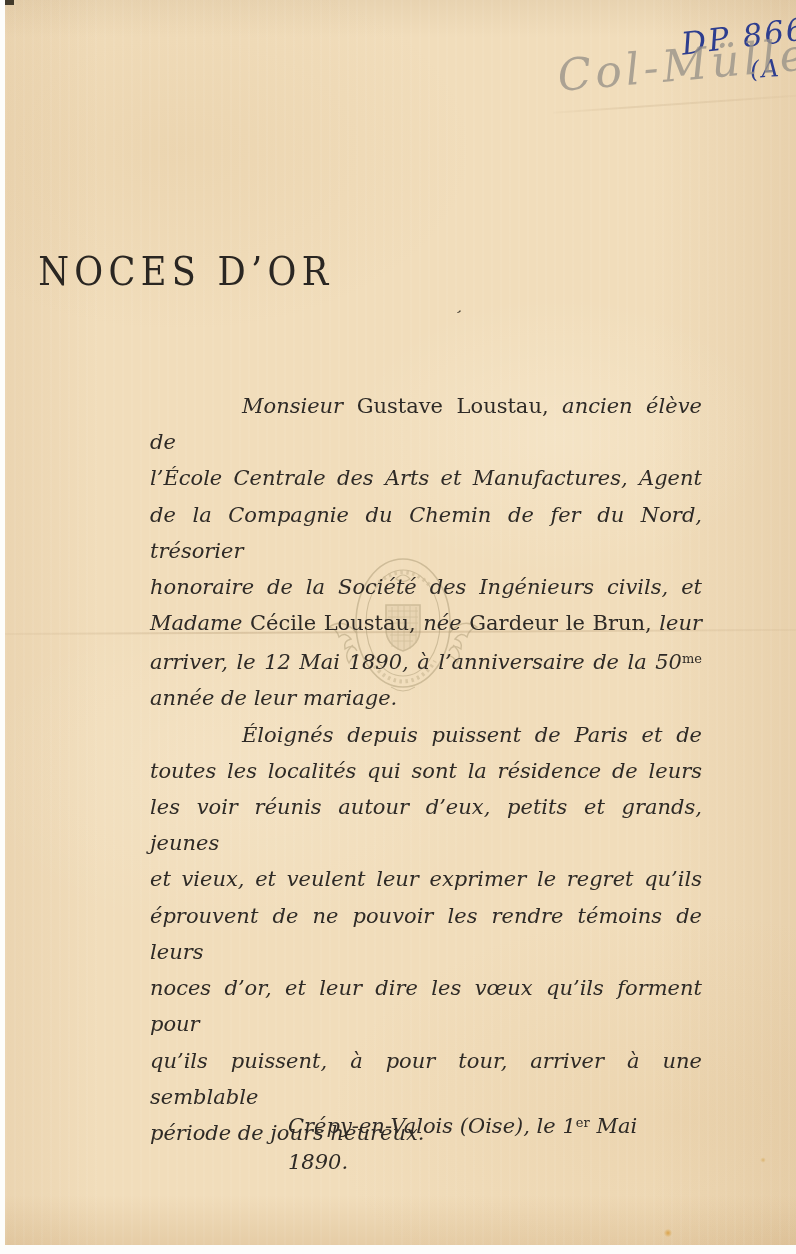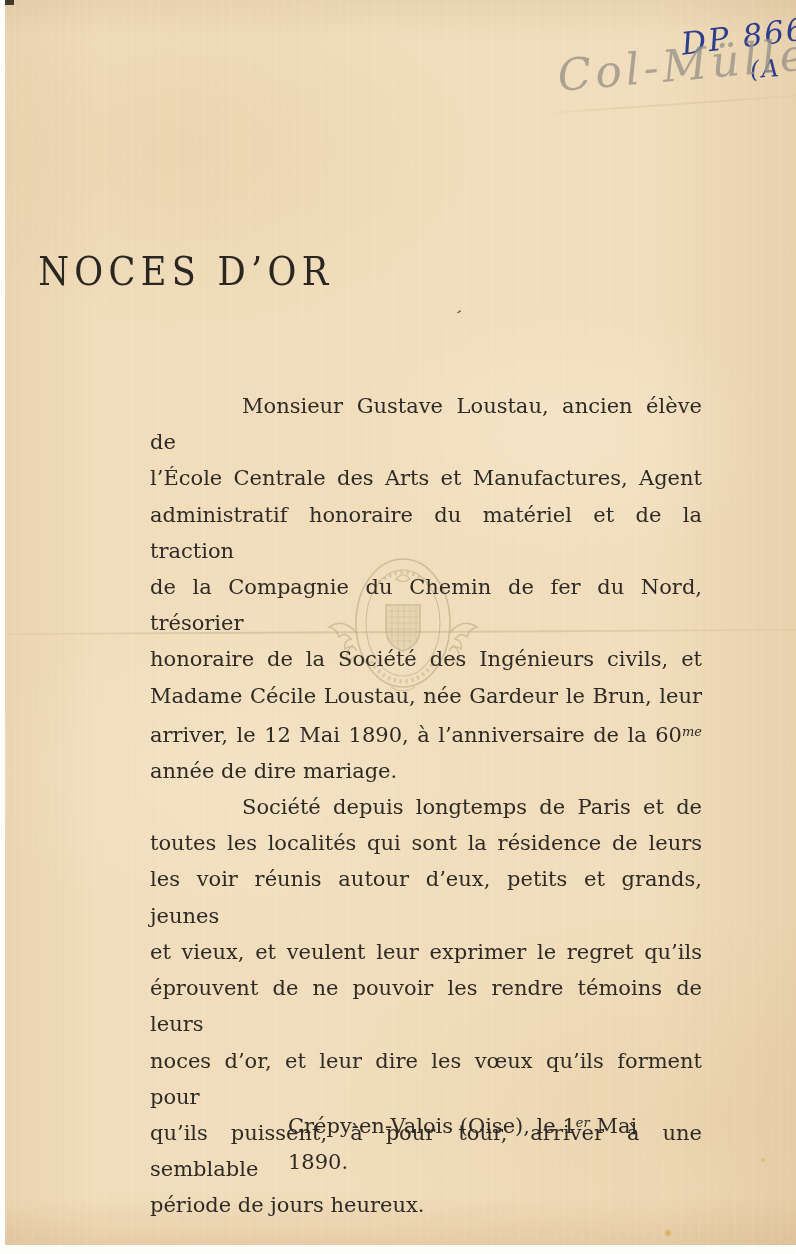--- a/index.html
+++ b/index.html
@@ -42,23 +42,23 @@
   
   .seal{position:absolute;left:308px;top:549px;opacity:.55;}
 
   
   .body-text{position:absolute;left:145px;top:388px;width:552px;color:#2e2a26;
              font-size:21px;line-height:36.2px;}
   .line{white-space:normal;}
   .just{text-align:justify;text-align-last:justify;}
   .plain{text-align:left;}
   .indent{display:inline-block;width:92px;}
-  .i{}
+  .i{font-style:italic;}
   .r{font-style:normal;}
-  .sup{font-style:italic;font-size:.62em;vertical-align:.45em;margin-top:8px;}
+  .sup{font-size:.62em;vertical-align:.45em;margin-top:8px;}
   .dateline{margin-top:22px;padding-left:138px;}
 </style>
 </head>
 <body>
 
 <div class="stage">
   <div class="page">
 
     <div class="corner-speck"></div>
     <div class="crease top"></div>
@@ -91,27 +91,26 @@
           <path d="M136,84 q14,-16 28,-6 q-8,2 -10,10 q-6,-6 -12,2 q8,2 6,10 q-8,-6 -12,2"></path>
           <path d="M140,96 q10,8 4,18 q-3,-7 -10,-8"></path>
           <path d="M78,138 q12,8 24,0" stroke-width="1"></path>
         </g>
       </g>
     </svg>
 
     <div class="body-text">
         <div class="line just"><span class="indent"></span><span class="i">Monsieur </span><span class="r">Gustave Loustau,</span><span class="i"> ancien élève de</span></div>
         <div class="line just"><span class="i">l’École Centrale des Arts et Manufactures, Agent</span></div>
-        <div class="line just"><span class="i">administratif honoraire du matériel et de la traction</span></div>
         <div class="line just"><span class="i">de la Compagnie du Chemin de fer du Nord, trésorier</span></div>
         <div class="line just"><span class="i">honoraire de la Société des Ingénieurs civils, et</span></div>
         <div class="line just"><span class="i">Madame </span><span class="r">Cécile Loustau,</span><span class="i"> née </span><span class="r">Gardeur le Brun,</span><span class="i"> leur</span></div>
-        <div class="line just"><span class="i">arriver, le 12 Mai 1890, à l’anniversaire de la 60</span><span class="sup">me</span></div>
-        <div class="line plain"><span class="i">année de dire mariage.</span></div>
-        <div class="line just"><span class="indent"></span><span class="i">Société depuis longtemps de Paris et de</span></div>
+        <div class="line just"><span class="i">arriver, le 12 Mai 1890, à l’anniversaire de la 50</span><span class="sup">me</span></div>
+        <div class="line plain"><span class="i">année de leur mariage.</span></div>
+        <div class="line just"><span class="indent"></span><span class="i">Éloignés depuis puissent de Paris et de</span></div>
         <div class="line just"><span class="i">toutes les localités qui sont la résidence de leurs</span></div>
         <div class="line just"><span class="i">les voir réunis autour d’eux, petits et grands, jeunes</span></div>
         <div class="line just"><span class="i">et vieux, et veulent leur exprimer le regret qu’ils</span></div>
         <div class="line just"><span class="i">éprouvent de ne pouvoir les rendre témoins de leurs</span></div>
         <div class="line just"><span class="i">noces d’or, et leur dire les vœux qu’ils forment pour</span></div>
         <div class="line just"><span class="i">qu’ils puissent, à pour tour, arriver à une semblable</span></div>
         <div class="line plain"><span class="i">période de jours heureux.</span></div>
       </div>
 
     <div class="body-text" style="top:1083px;height:60px;">

